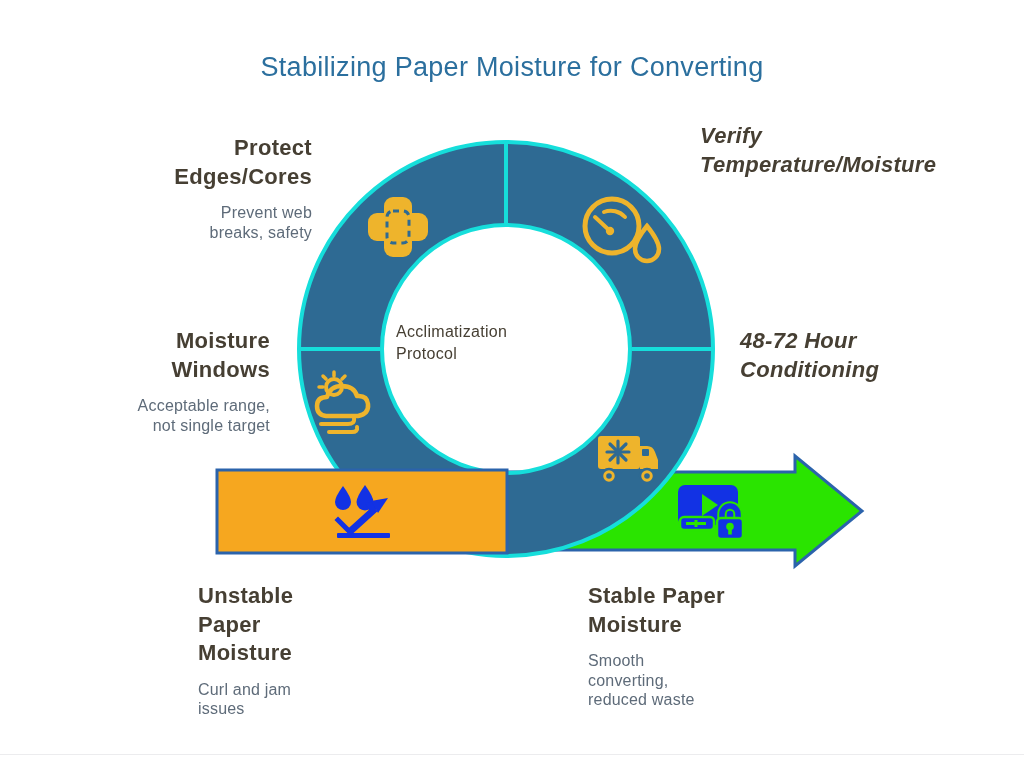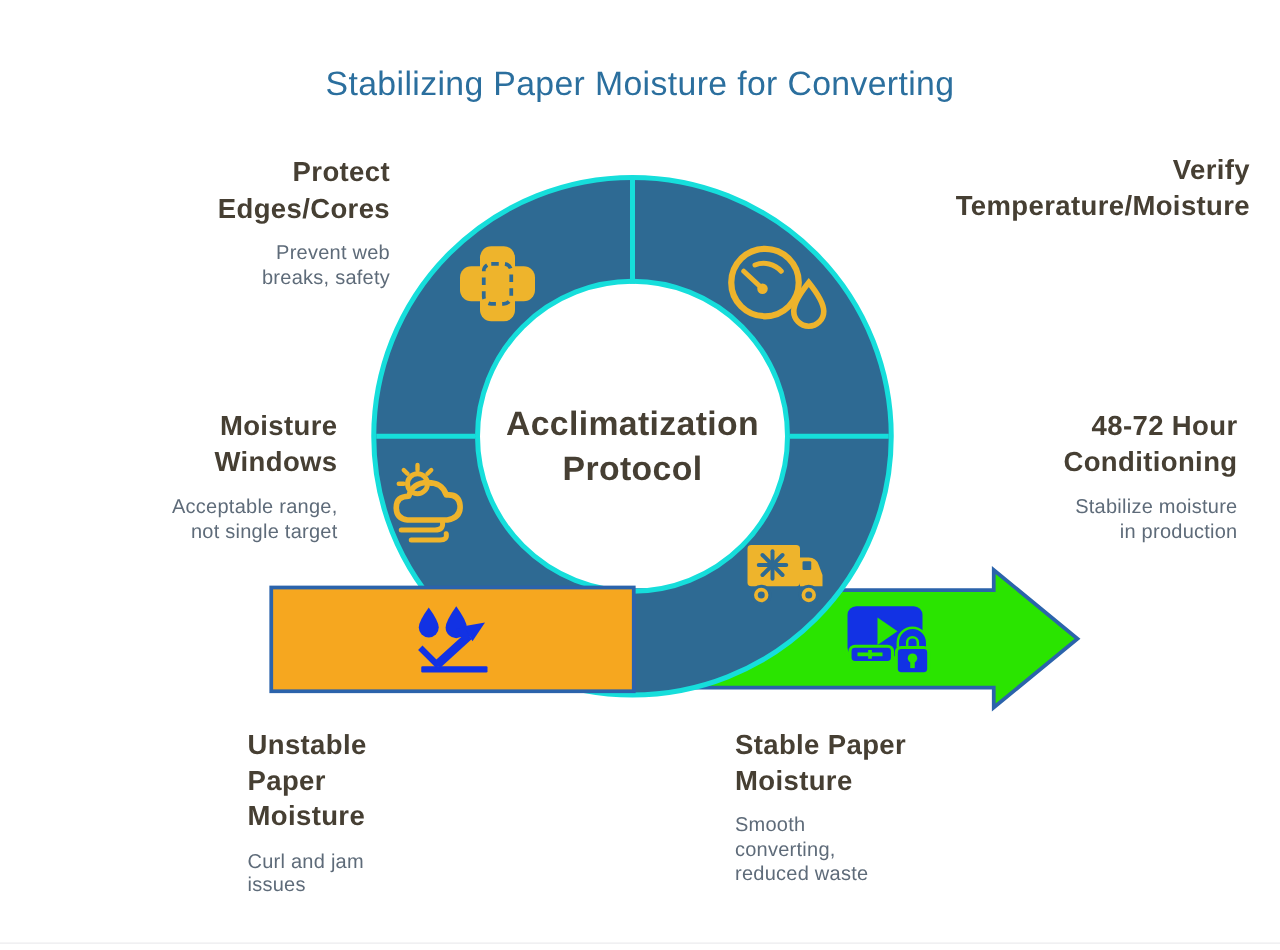--- a/index.html
+++ b/index.html
@@ -18,25 +18,25 @@
   .step{position:absolute;}
   .step .h{
     font-size:22px;font-weight:bold;line-height:1.3;letter-spacing:.3px;
     color:var(--heading_dark);
   }
   .step .s{
     margin-top:12px;font-size:16px;line-height:1.22;letter-spacing:.2px;
     color:var(--subtext_slate);
   }
   .ta-r{text-align:right;}
-  .ta-l{text-align:right;}
+  .ta-l{text-align:left;font-style:italic;}
   .ta-c{}
   .center-label{
-    left:396px;top:321px;width:220px;text-align:center;
-    font-size:27px;font-weight:bold;line-height:1.35;letter-spacing:.3px;
+    left:396px;top:321px;width:220px;text-align:left;
+    font-size:16px;font-weight:normal;line-height:1.35;letter-spacing:.3px;
     color:var(--heading_dark);
   }
   .footer-line{left:0;right:0;top:754px;height:1px;background:#ececee;}
   svg{display:block;}
 </style>
 </head>
 <body>
 
 <svg class="abs" style="left:0;top:0" width="1024" height="760" viewBox="0 0 1024 760">
 
@@ -117,21 +117,21 @@
     <path d="M44,33 v-4 a8,8 0 0 1 16,0 v4" style="fill:none;stroke:var(--stable_green);stroke-width:9.5"></path>
     <path d="M44,33 v-4 a8,8 0 0 1 16,0 v4" style="fill:none;stroke:var(--icon_royal_blue);stroke-width:5.5"></path>
     <rect x="39" y="33" width="26" height="21" rx="4" style="fill:var(--icon_royal_blue);stroke:var(--stable_green);stroke-width:2.5"></rect>
     <circle cx="52" cy="41.5" r="3.8" style="fill:var(--stable_green)"></circle>
     <rect x="50.2" y="42.5" width="3.6" height="7" style="fill:var(--stable_green)"></rect>
   </g>
 </svg>
 
 <div class="abs title">Stabilizing Paper Moisture for Converting</div>
 
-<div class="step ta-r" style="left:40px;top:124px;width:272px">
+<div class="step ta-r" style="left:40px;top:134px;width:272px">
   <div class="h pre">Protect
 Edges/Cores</div>
   <div class="s pre">Prevent web
 breaks, safety</div>
 </div>
 
 <div class="step ta-l" style="left:700px;top:122px;width:300px">
   <div class="h pre">Verify
 Temperature/Moisture</div>
 </div>
@@ -139,22 +139,20 @@
 <div class="step ta-r" style="left:18px;top:327px;width:252px">
   <div class="h pre">Moisture
 Windows</div>
   <div class="s pre">Acceptable range,
 not single target</div>
 </div>
 
 <div class="step ta-l" style="left:740px;top:327px;width:250px">
   <div class="h pre">48-72 Hour
 Conditioning</div>
-  <div class="s pre">Stabilize moisture
-in production</div>
 </div>
 
 <div class="abs center-label pre">Acclimatization
 Protocol</div>
 
 <div class="step ta-c" style="left:198px;top:582px;width:200px">
   <div class="h pre">Unstable
 Paper
 Moisture</div>
   <div class="s pre">Curl and jam

